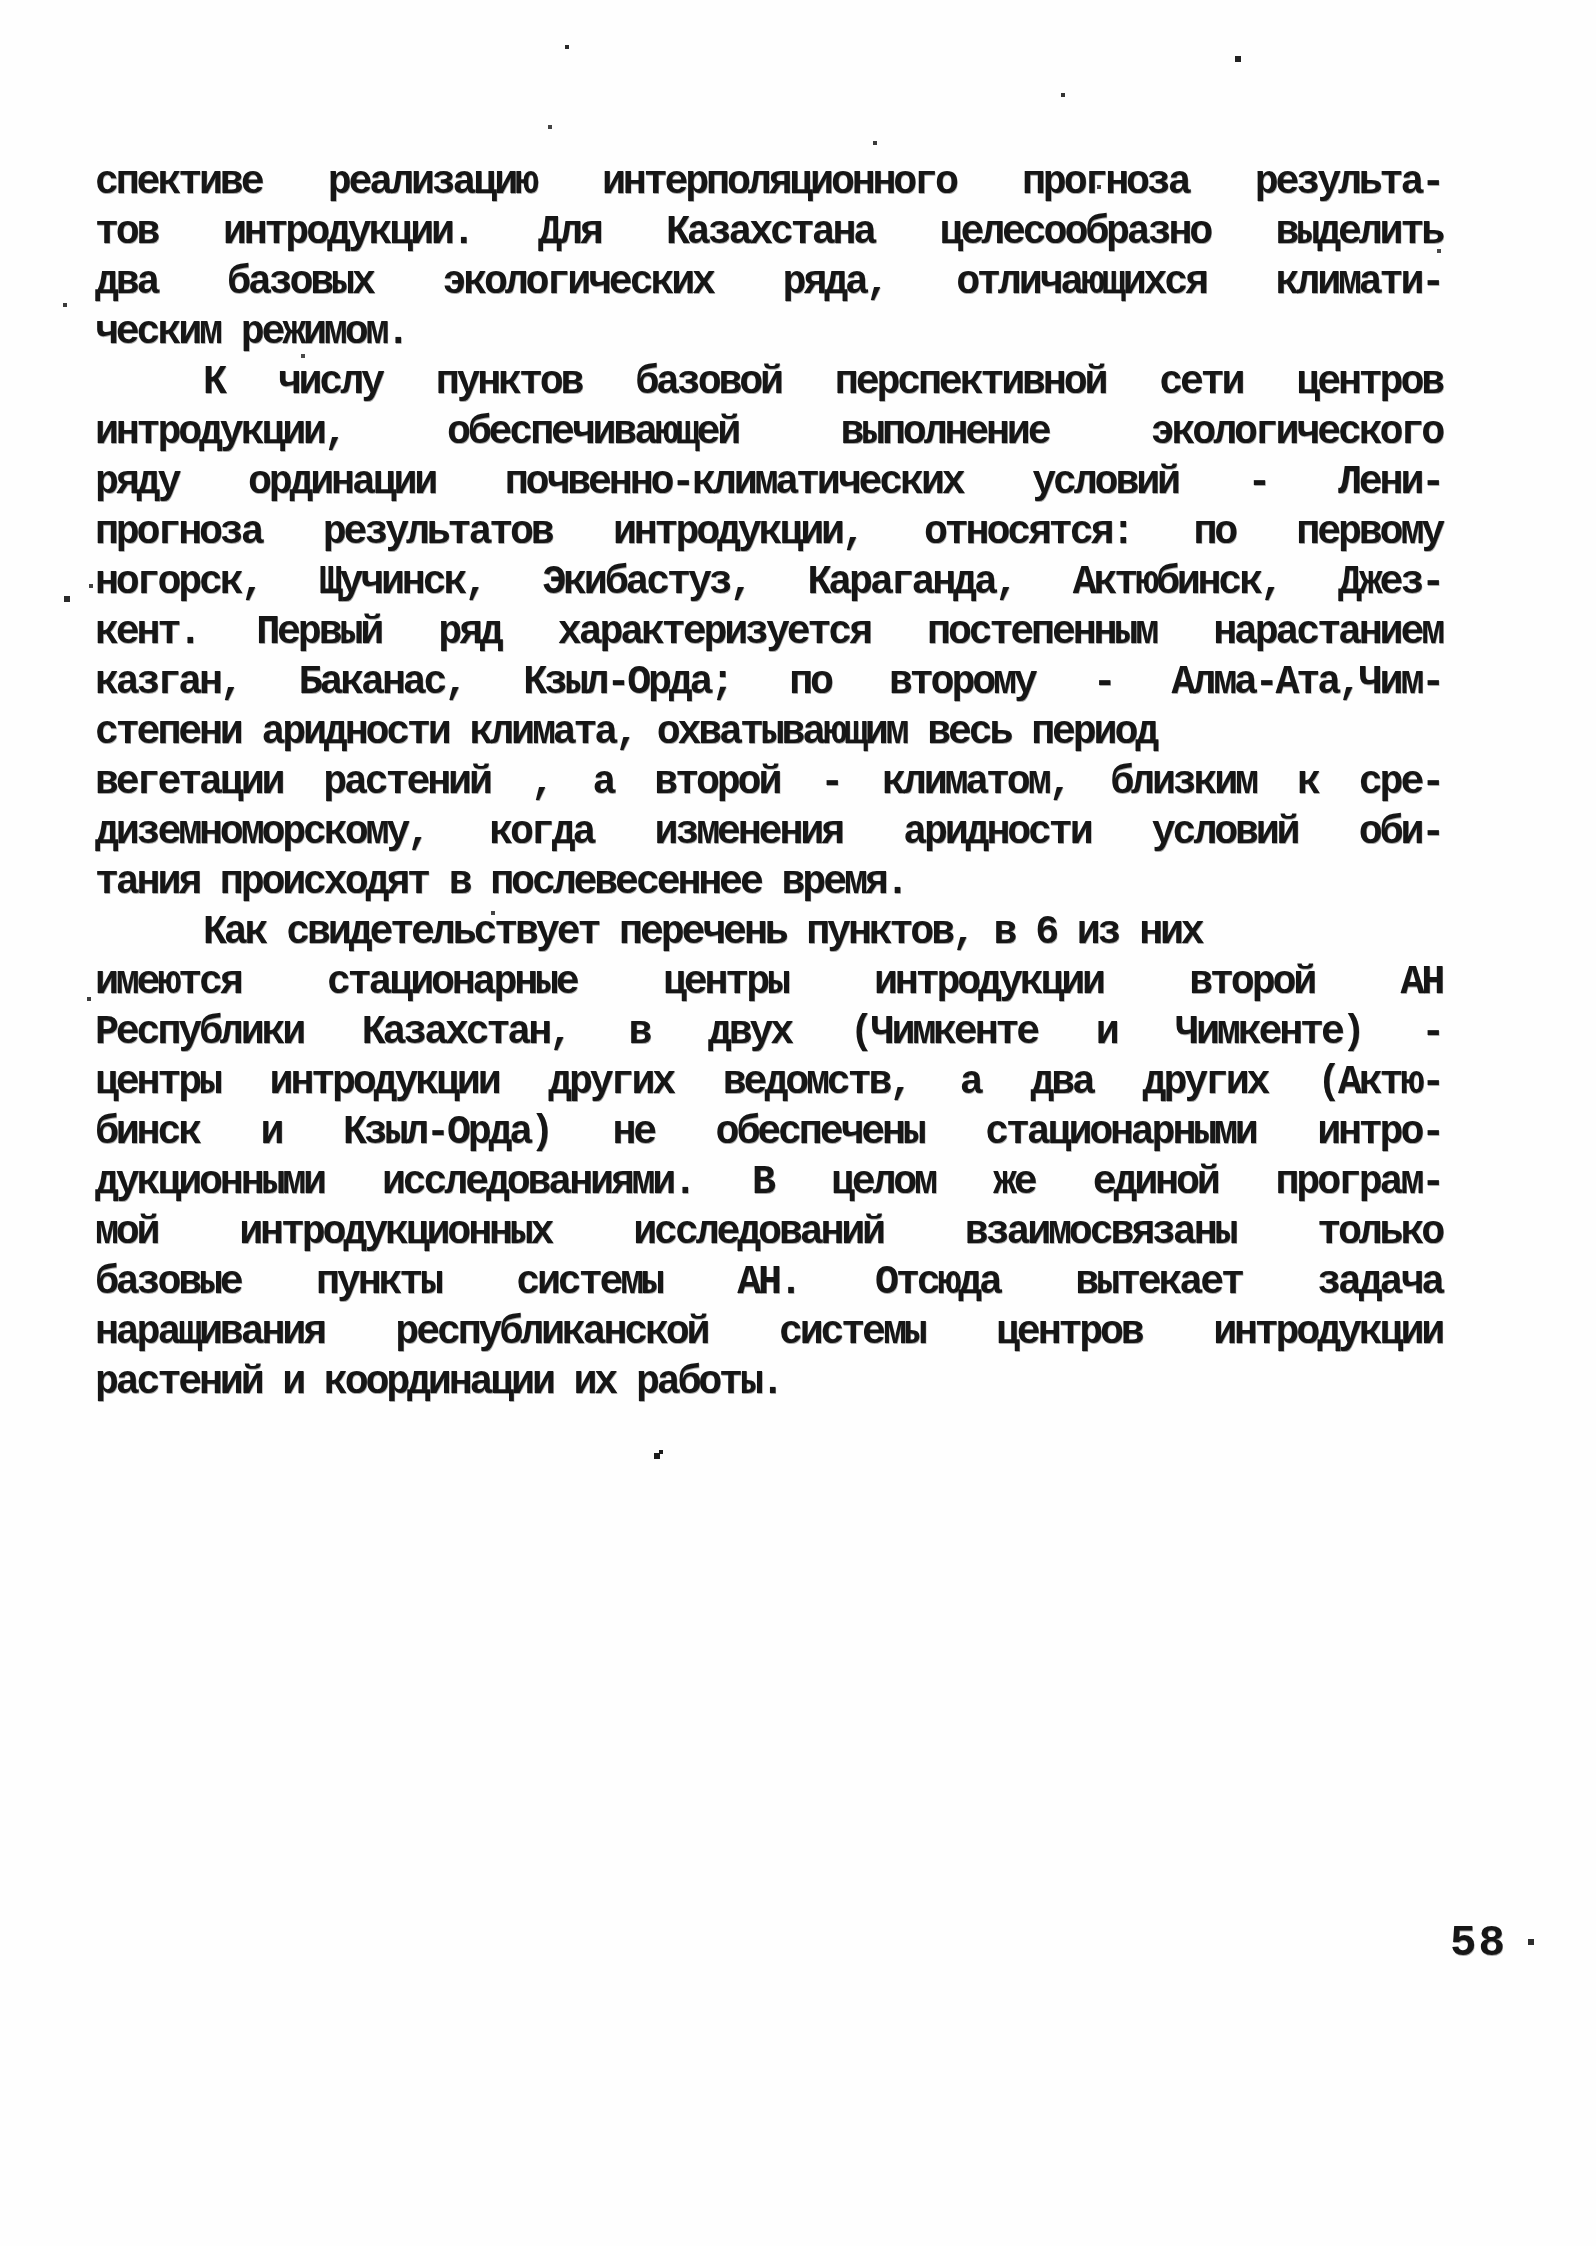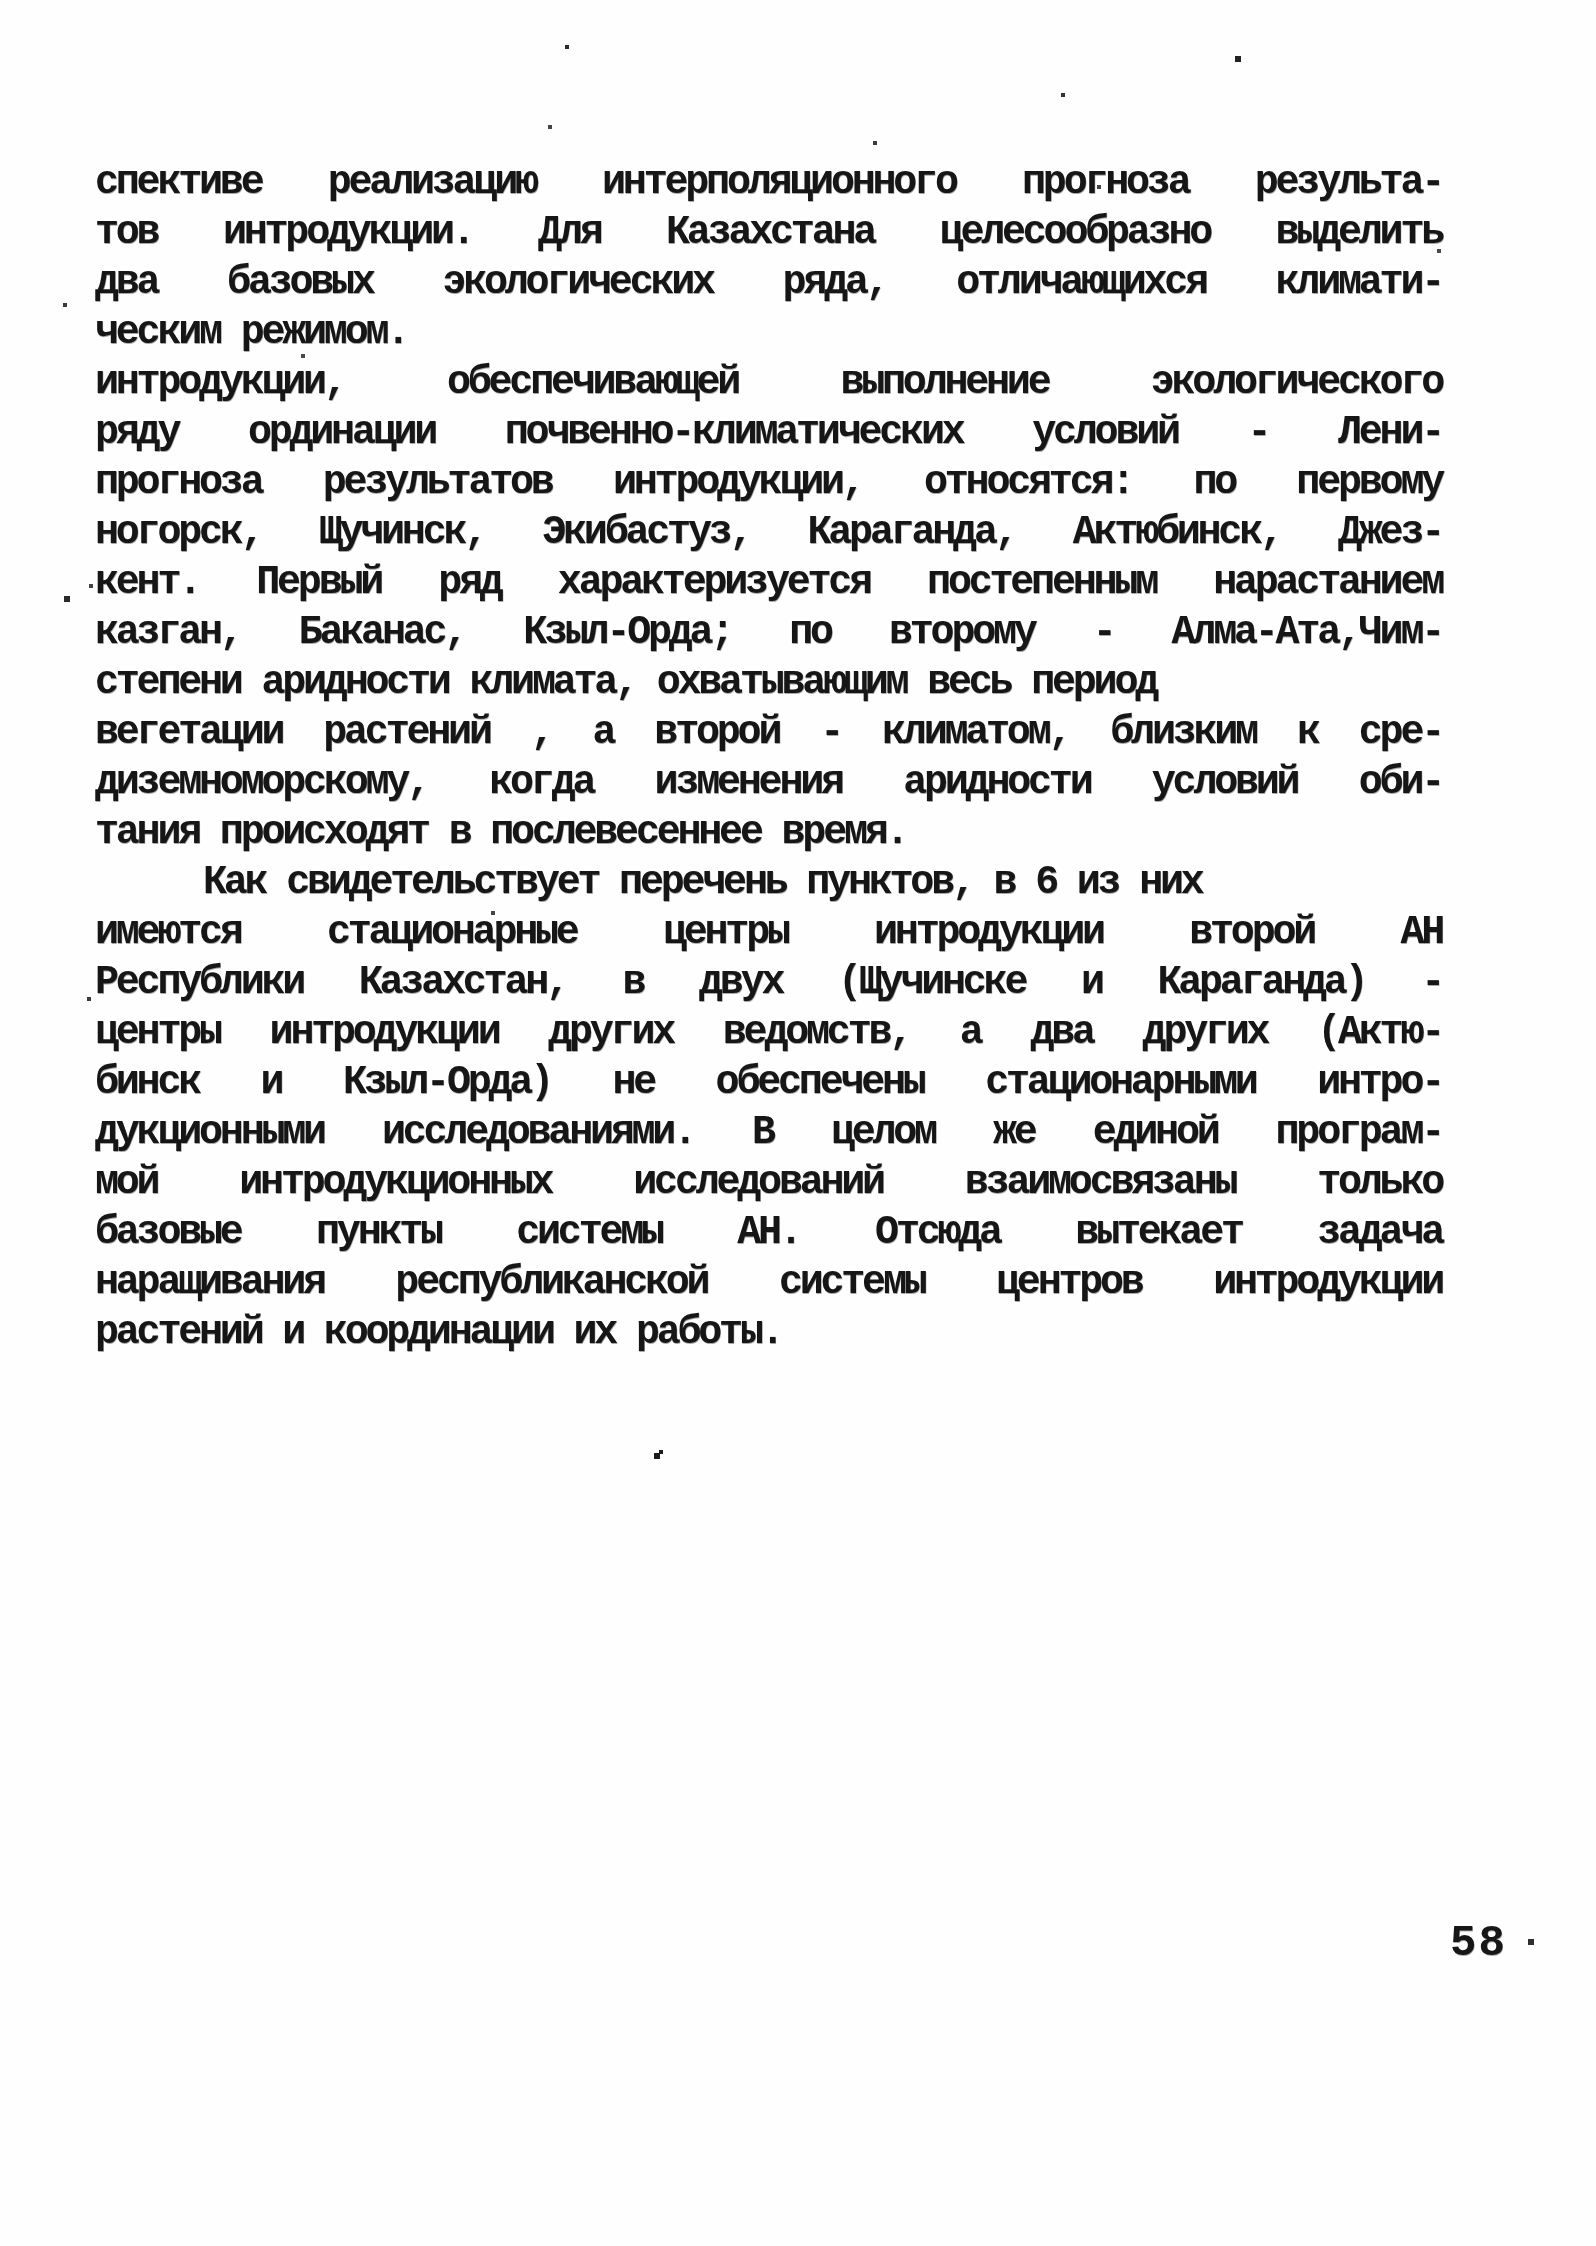--- a/index.html
+++ b/index.html
@@ -82,36 +82,37 @@
   <div class="text-block">
 
     <div class="para">
       <div class="line j">спективе реализацию интерполяционного прогноза результа-</div>
       <div class="line j">тов интродукции. Для Казахстана целесообразно выделить</div>
       <div class="line j">два базовых экологических ряда, отличающихся климати-</div>
       <div class="line">ческим режимом.</div>
     </div>
 
     <div class="para">
+      <div class="line j indent">К числу пунктов базовой перспективной сети центров</div>
       <div class="line j">интродукции, обеспечивающей выполнение экологического</div>
       <div class="line j">ряду ординации почвенно-климатических условий - Лени-</div>
       <div class="line j">прогноза результатов интродукции, относятся: по первому</div>
       <div class="line j">ногорск, Щучинск, Экибастуз, Караганда, Актюбинск, Джез-</div>
       <div class="line j">кент. Первый ряд характеризуется постепенным нарастанием</div>
       <div class="line j">казган, Баканас, Кзыл-Орда; по второму - Алма-Ата,Чим-</div>
       <div class="line">степени аридности климата, охватывающим весь период</div>
       <div class="line j">вегетации растений , а второй - климатом, близким к сре-</div>
       <div class="line j">диземноморскому, когда изменения аридности условий оби-</div>
       <div class="line">тания происходят в послевесеннее время.</div>
     </div>
 
     <div class="para">
       <div class="line indent">Как свидетельствует перечень пунктов, в 6 из них</div>
       <div class="line j">имеются стационарные центры интродукции второй АН</div>
-      <div class="line j">Республики Казахстан, в двух (Щучинске и Караганда) -</div>
+      <div class="line j">Республики Казахстан, в двух (Чимкенте и Чимкенте) -</div>
       <div class="line j">центры интродукции других ведомств, а два других (Актю-</div>
       <div class="line j">бинск и Кзыл-Орда) не обеспечены стационарными интро-</div>
       <div class="line j">дукционными исследованиями. В целом же единой програм-</div>
       <div class="line j">мой интродукционных исследований взаимосвязаны только</div>
       <div class="line j">базовые пункты системы АН. Отсюда вытекает задача</div>
       <div class="line j">наращивания республиканской системы центров интродукции</div>
       <div class="line">растений и координации их работы.</div>
     </div>
 
   </div>

